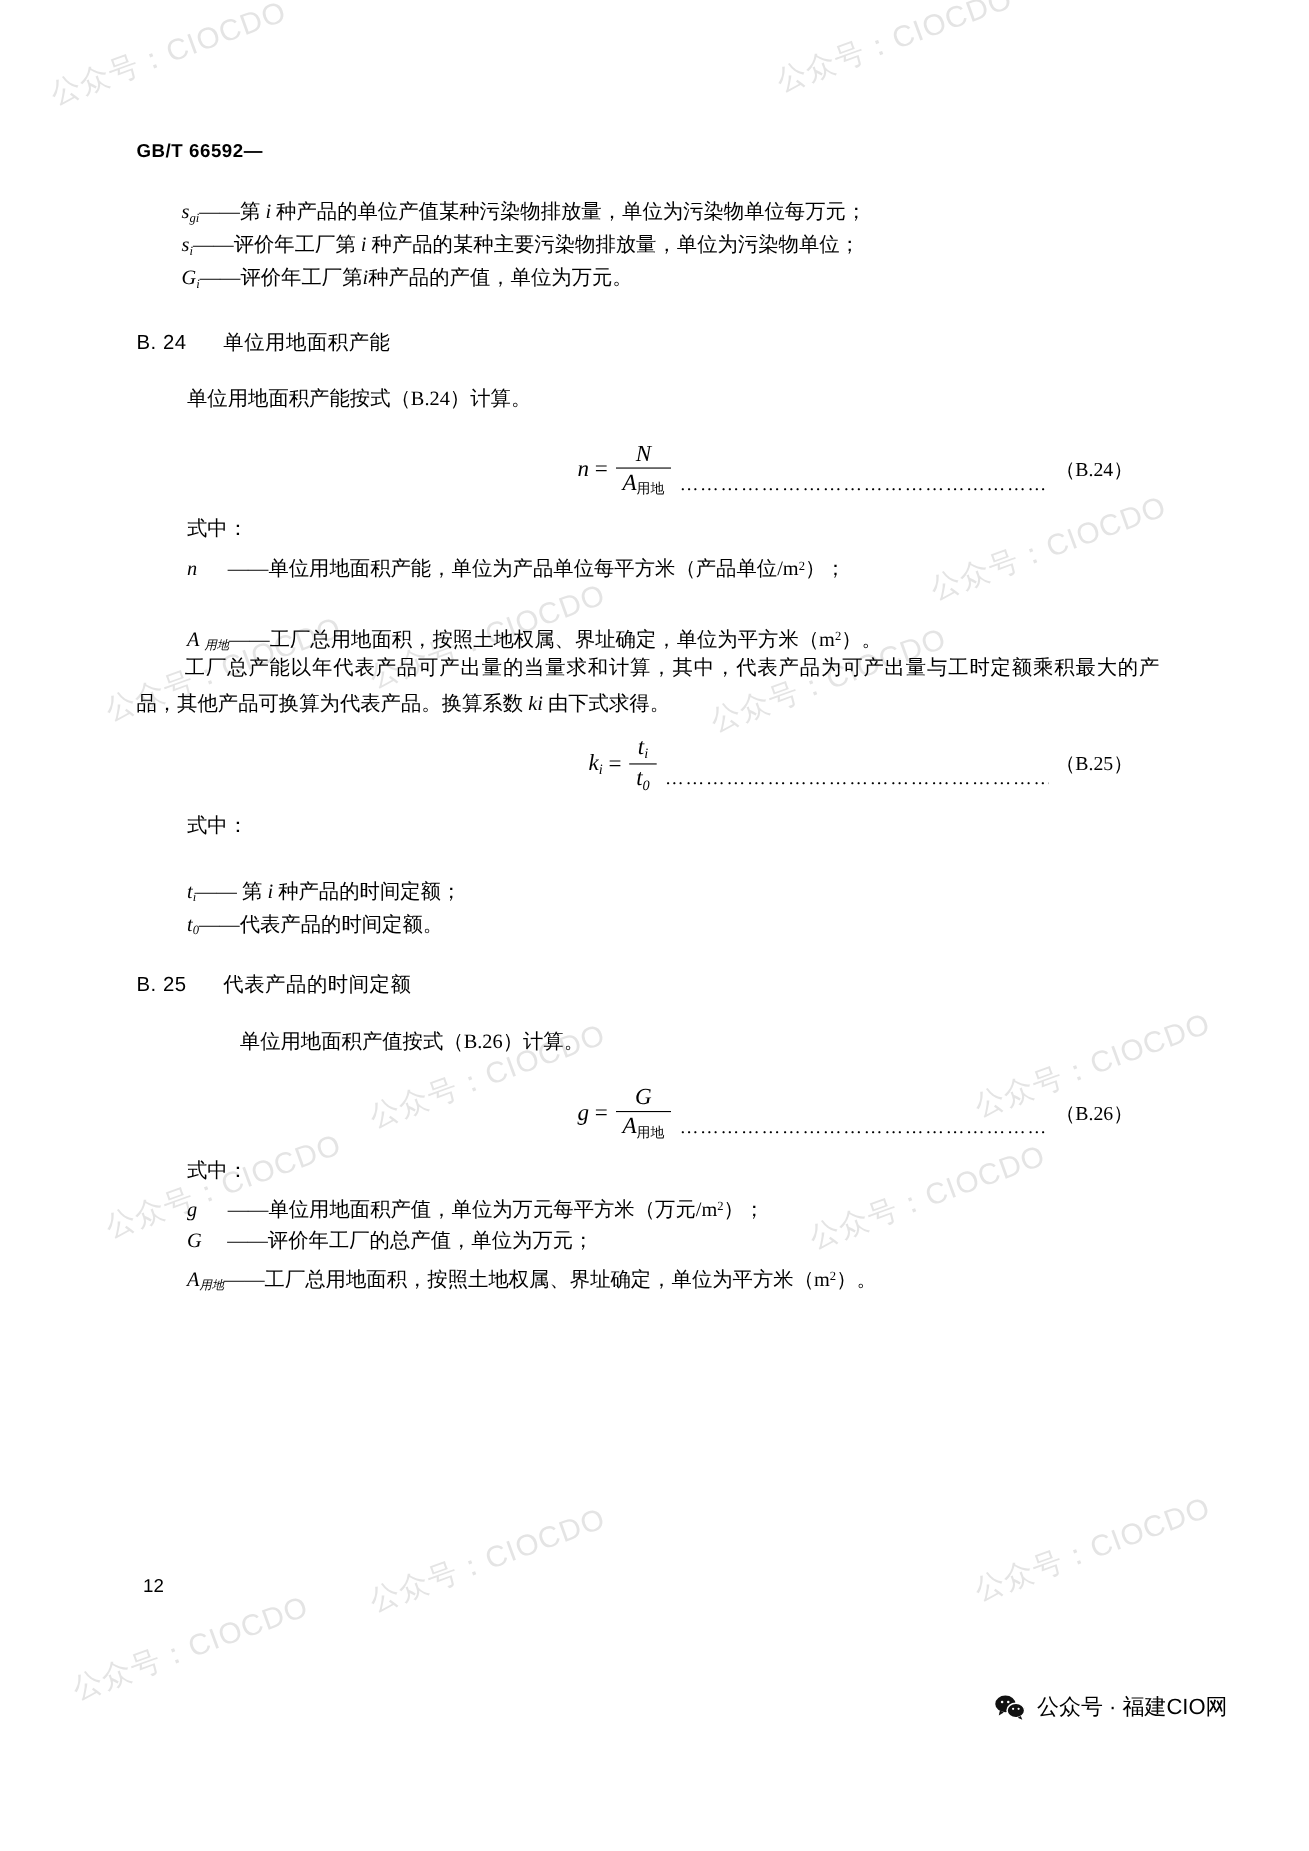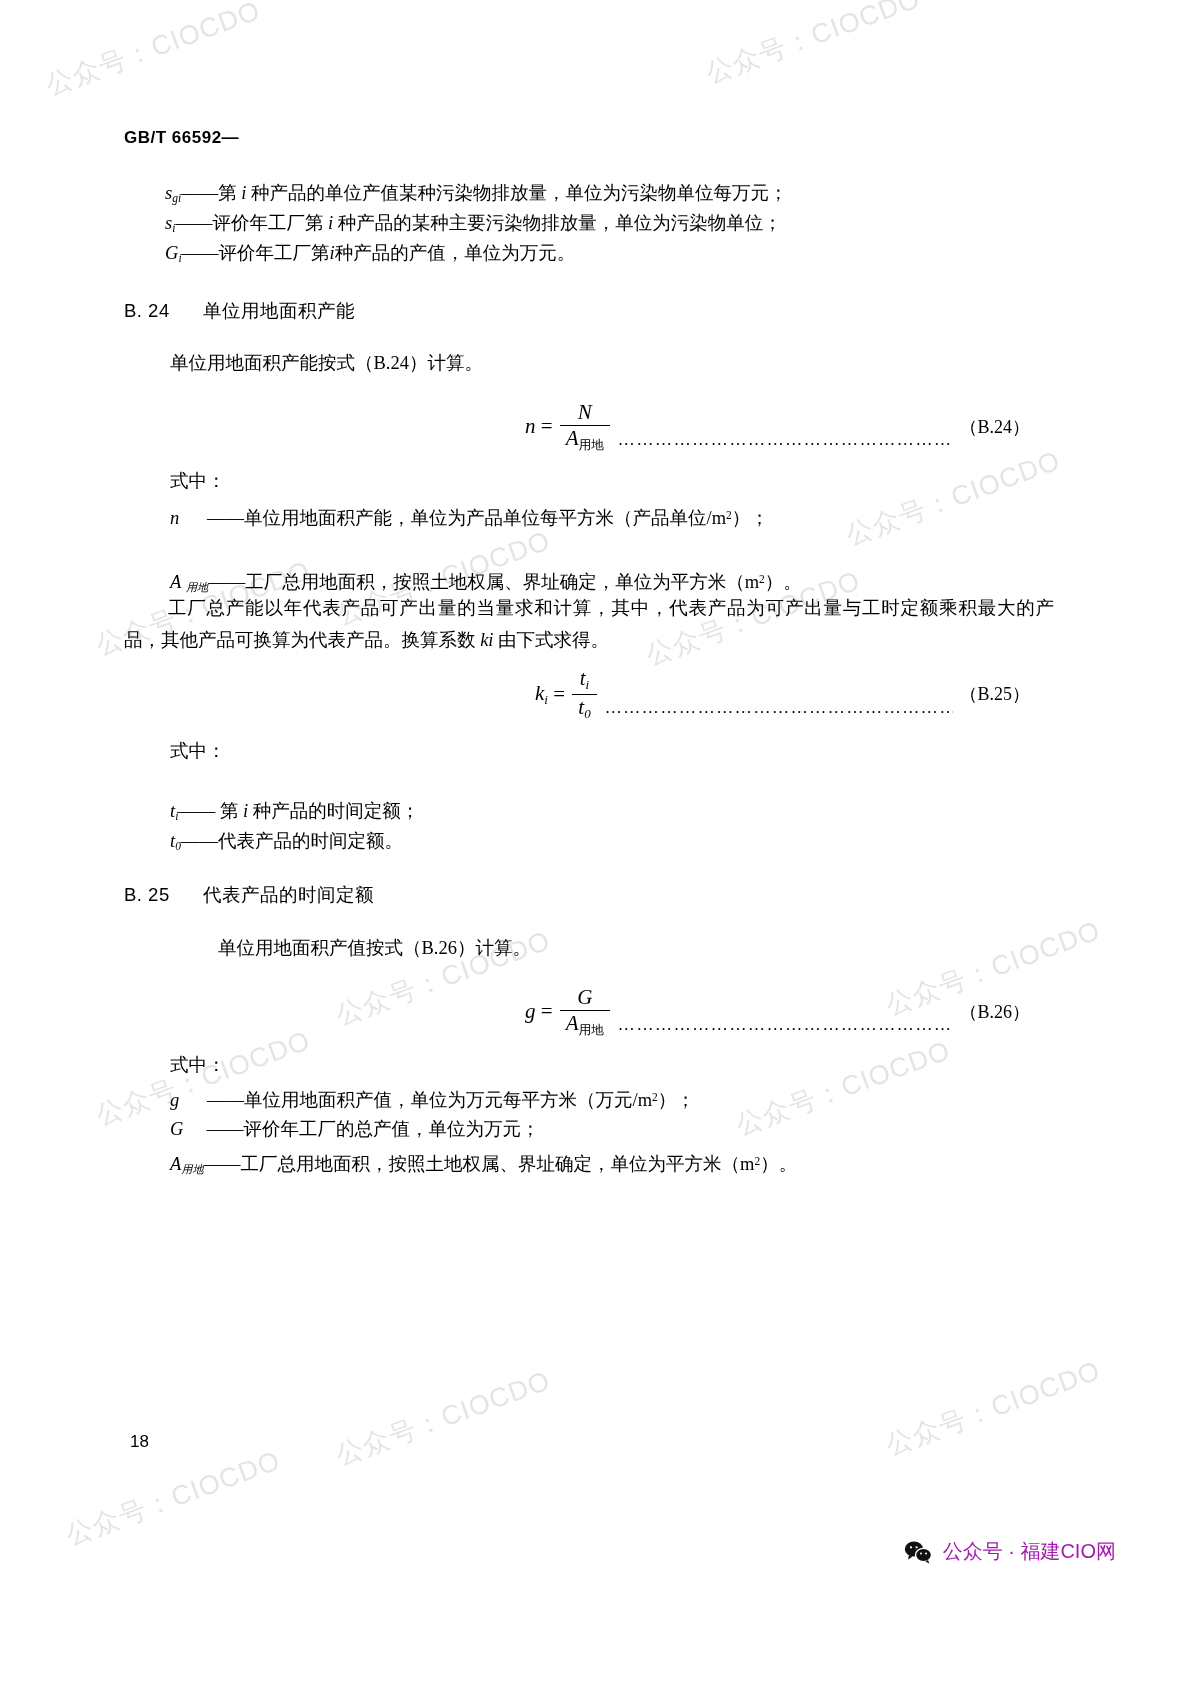--- a/index.html
+++ b/index.html
@@ -144,21 +144,21 @@
   }
   .footer-brand {
     position: absolute;
     right: 74px;
     top: 1538px;
     display: flex;
     align-items: center;
     gap: 11px;
     font-family: "Liberation Sans", sans-serif;
     font-size: 20px;
-    color: #a21caf;
+    color: #000000;
   }
   .wechat-ico {
     width: 28px;
     height: 24px;
     display: inline-block;
   }
 </style>
 </head>
 <body>
 
@@ -273,21 +273,21 @@
   <div class="tx" style="left:170px; top:1082px;">
     <i class="v">g</i>&nbsp;&nbsp;&nbsp;&nbsp;&nbsp;&nbsp;——单位用地面积产值，单位为万元每平方米（万元/m<span class="sup">2</span>）；
   </div>
   <div class="tx" style="left:170px; top:1114px;">
     <i class="v">G</i>&nbsp;&nbsp;&nbsp;&nbsp;&nbsp;——评价年工厂的总产值，单位为万元；
   </div>
   <div class="tx" style="left:170px; top:1146px;">
     <i class="v">A</i><span class="subcn" style="font-style:italic;">用地</span>——工厂总用地面积，按照土地权属、界址确定，单位为平方米（m<span class="sup">2</span>）。
   </div>
 
-  <div class="page-no">18</div>
+  <div class="page-no">12</div>
 
   <div class="footer-brand">
     <span class="wechat-ico">
       <svg width="28" height="24" viewBox="0 0 28 24" xmlns="http://www.w3.org/2000/svg">
         <ellipse cx="10" cy="9" rx="9.2" ry="7.6" fill="#111"></ellipse>
         <polygon points="5,15 4,19.5 8.5,16.8" fill="#111"></polygon>
         <ellipse cx="19.5" cy="15" rx="8" ry="6.6" fill="#111" stroke="#fff" stroke-width="1.4"></ellipse>
         <polygon points="24,20 25.4,23.5 21.2,21.6" fill="#111"></polygon>
         <circle cx="7" cy="7.3" r="1.15" fill="#fff"></circle>
         <circle cx="12.6" cy="7.3" r="1.15" fill="#fff"></circle>

